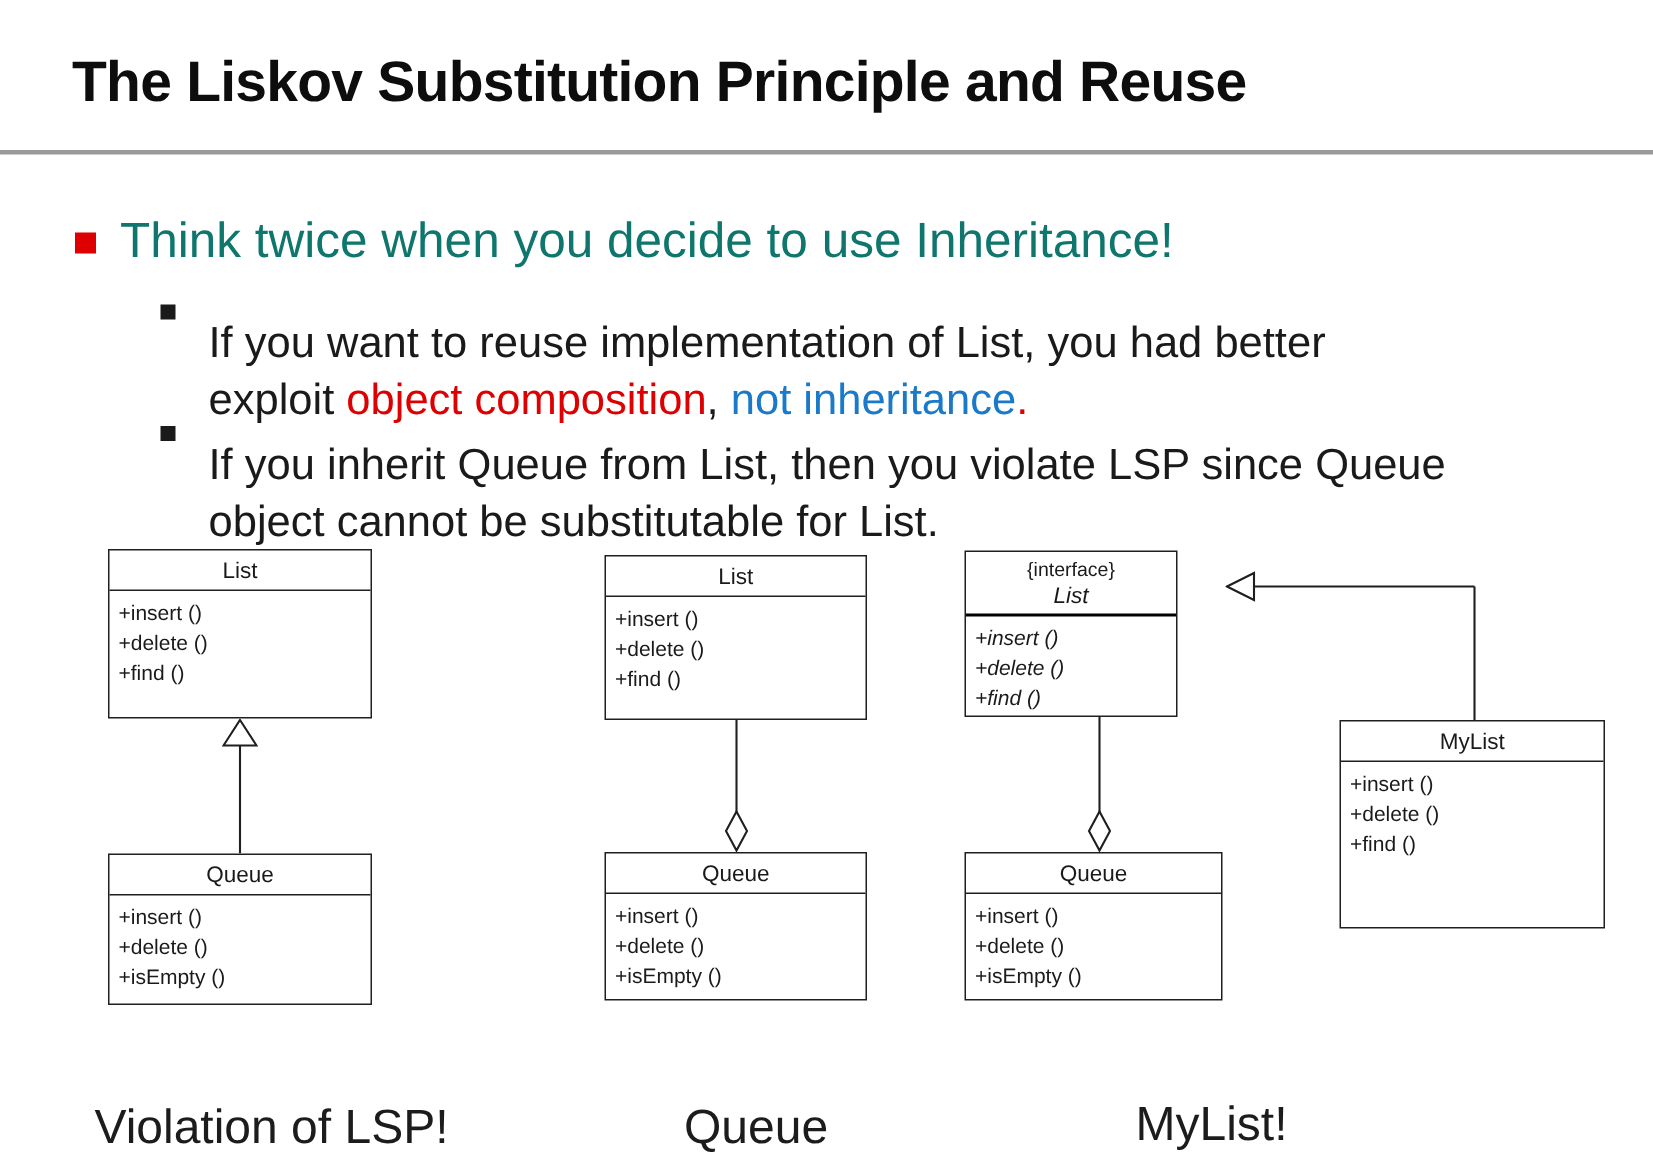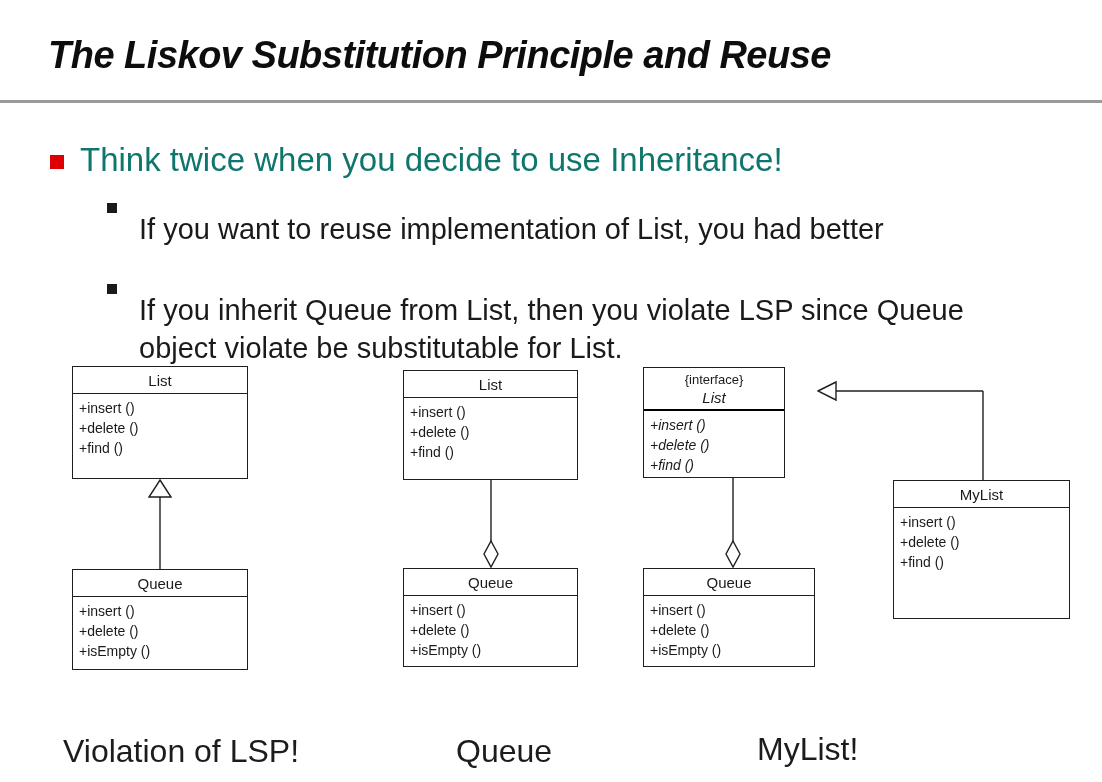--- a/index.html
+++ b/index.html
@@ -15,21 +15,20 @@
   }
   .abs { position: absolute; }
 
   .slide-title {
     left: 48px; top: 34px;
     font-size: 38px;
     font-weight: bold;
     color: #0d0d0d;
     letter-spacing: -0.5px;
     white-space: nowrap;
-    font-style: italic;
   }
   .title-rule {
     left: 0; top: 100px;
     width: 1102px; height: 3px;
     background: #9a9a9a;
   }
 
   .bullet-sq-red {
     left: 50px; top: 155px;
     width: 14px; height: 14px;
@@ -102,26 +101,27 @@
 
   <div class="abs slide-title">The Liskov Substitution Principle and Reuse</div>
   <div class="abs title-rule"></div>
 
   <div class="abs bullet-sq-red"></div>
   <div class="abs main-bullet-text">Think twice when you decide to use Inheritance!</div>
 
   <div class="abs bullet-sq-black sq-a"></div>
   <div class="abs sub-bullet sub-a">
     <div>If you want to reuse implementation of List, you had better</div>
+    <div><span class="txt-black">exploit </span><span class="txt-red">object composition</span><span class="txt-black">,</span><span class="txt-blue"> not inheritance</span><span class="txt-red">.</span></div>
   </div>
 
   <div class="abs bullet-sq-black sq-b"></div>
   <div class="abs sub-bullet sub-b">
     <div>If you inherit Queue from List, then you violate LSP since Queue</div>
-    <div>object violate be substitutable for List.</div>
+    <div>object cannot be substitutable for List.</div>
   </div>
 
   <div class="uml-box" style="left:72px; top:366px; width:176px; height:113px;">
     <div class="uml-head">List</div>
     <div class="uml-methods">
       <div class="uml-method">+insert ()</div>
       <div class="uml-method">+delete ()</div>
       <div class="uml-method">+find ()</div>
     </div>
   </div>

